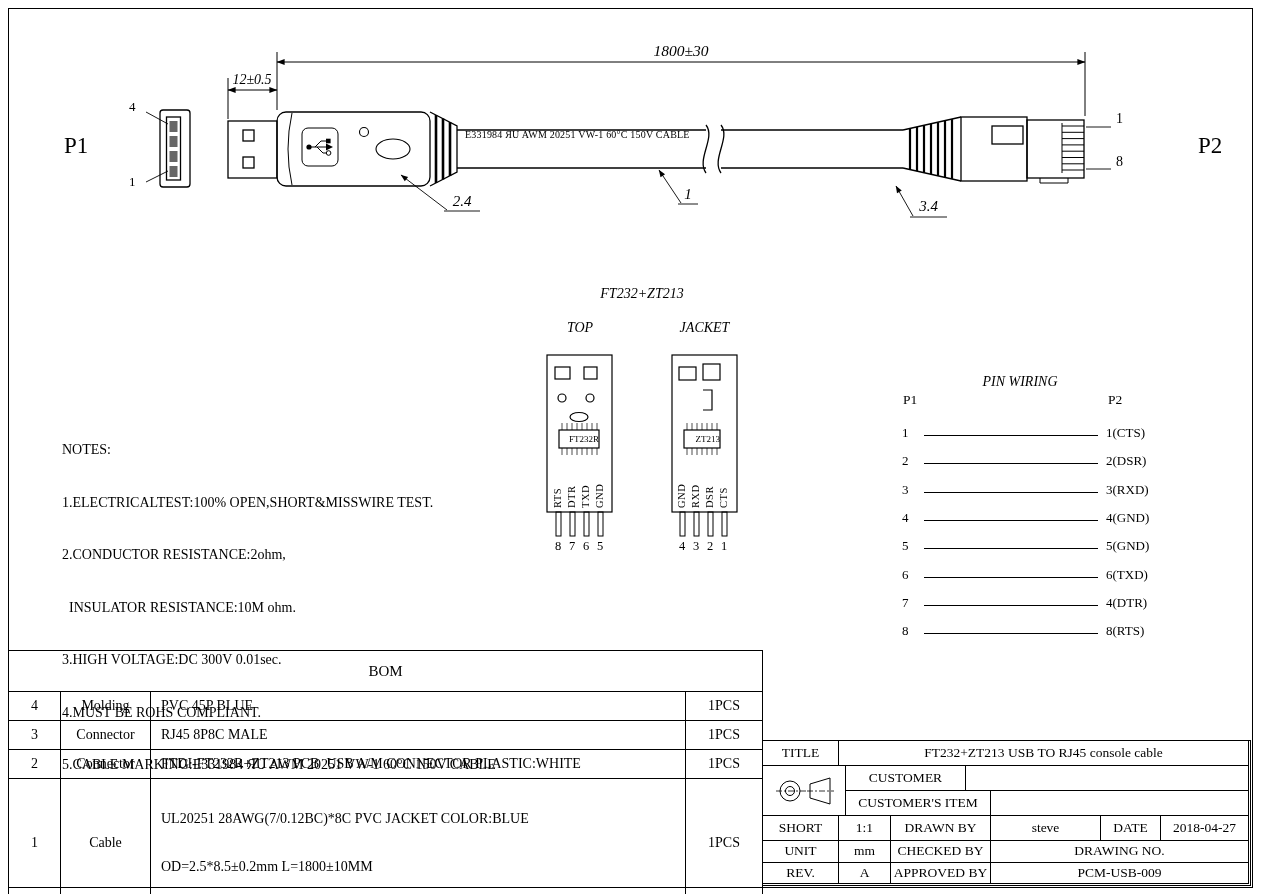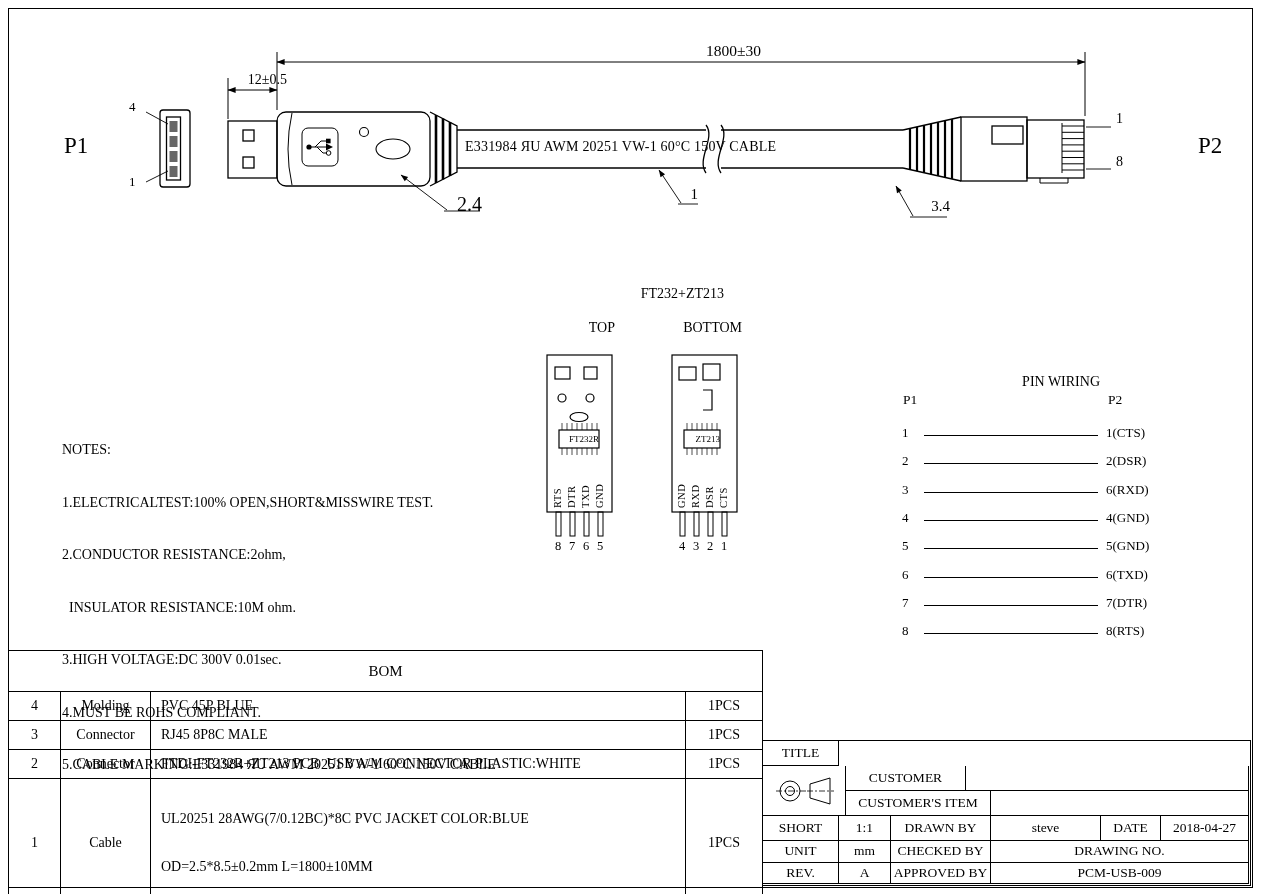--- a/index.html
+++ b/index.html
@@ -1,21 +1,21 @@
 <!DOCTYPE html>
 <html><head>
 <meta charset="utf-8">
 <style>
   html,body{margin:0;padding:0;}
   body{width:1261px;height:894px;background:#fff;color:#000;font-family:"Liberation Serif",serif;}
   .sheet{position:relative;width:1261px;height:894px;background:#fff;overflow:hidden;}
   .frame{position:absolute;left:8px;top:8px;width:1243px;height:878px;border:1.6px solid #000;}
   svg.art{position:absolute;left:0;top:0;}
   .t{position:absolute;white-space:nowrap;}
-  .tc{text-align:right;}
+  .tc{text-align:center;font-style:italic;}
   .big{font-size:23px;}
   .vlabel{position:absolute;top:452px;width:13px;height:56px;writing-mode:vertical-rl;transform:rotate(180deg);font-size:10.5px;letter-spacing:0.5px;}
   .numrow{position:absolute;top:539px;display:flex;}
   .numrow span{display:inline-block;width:14px;text-align:center;font-size:12.5px;}
   .chiplabel{position:absolute;top:434px;font-size:9px;text-align:right;}
   .notes{position:absolute;left:62px;top:406px;font-size:14px;line-height:17.5px;white-space:pre;}
   .pinwiring{position:absolute;left:902px;top:419px;width:262px;}
   .pw-row{display:flex;align-items:center;height:28.3px;font-size:13px;}
   .pw-num{width:14px;flex:none;}
   .pw-line{flex:1;height:0;border-bottom:1.1px solid #000;margin:5px 8px 0 8px;}
@@ -188,32 +188,32 @@
       <rect x="708" y="512" width="5" height="24" stroke-width="1"></rect>
       <rect x="722" y="512" width="5" height="24" stroke-width="1"></rect>
     </g>
   </svg>
 
   <div class="t big" style="left:64px;top:133px;">P1</div>
   <div class="t big" style="left:1198px;top:133px;">P2</div>
 
   <div class="t tc" style="left:601px;top:42px;width:160px;font-size:15.5px;">1800±30</div>
   <div class="t tc" style="left:217px;top:72px;width:70px;font-size:14px;">12±0.5</div>
-  <div class="t" style="left:465px;top:139px;font-size:14px;letter-spacing:0.2px;">E331984 ЯU AWM 20251 VW-1 60°C 150V CABLE</div>
-  <div class="t tc" style="left:442px;top:193px;width:40px;font-size:20px;">2.4</div>
+  <div class="t" style="left:465px;top:129px;font-size:10px;letter-spacing:0.2px;">E331984 ЯU AWM 20251 VW-1 60°C 150V CABLE</div>
+  <div class="t tc" style="left:442px;top:193px;width:40px;font-size:15px;">2.4</div>
   <div class="t tc" style="left:678px;top:186px;width:20px;font-size:15px;">1</div>
   <div class="t tc" style="left:907px;top:198px;width:43px;font-size:15px;">3.4</div>
   <div class="t" style="left:129px;top:99px;font-size:13px;">4</div>
   <div class="t" style="left:129px;top:174px;font-size:13px;">1</div>
   <div class="t" style="left:1116px;top:111px;font-size:14px;">1</div>
   <div class="t" style="left:1116px;top:154px;font-size:14px;">8</div>
 
   <div class="t tc" style="left:560px;top:286px;width:164px;font-size:14px;">FT232+ZT213</div>
   <div class="t tc" style="left:545px;top:320px;width:70px;font-size:14px;">TOP</div>
-  <div class="t tc" style="left:667px;top:320px;width:75px;font-size:14px;">BOTTOM</div>
+  <div class="t tc" style="left:667px;top:320px;width:75px;font-size:14px;">JACKET</div>
   <div class="chiplabel" style="left:559px;width:40px;">FT232R</div>
   <div class="chiplabel" style="left:684px;width:36px;">ZT213</div>
 
   <div class="vlabel" style="left:552px;">RTS</div>
   <div class="vlabel" style="left:566px;">DTR</div>
   <div class="vlabel" style="left:580px;">TXD</div>
   <div class="vlabel" style="left:594px;">GND</div>
   <div class="vlabel" style="left:676px;">GND</div>
   <div class="vlabel" style="left:690px;">RXD</div>
   <div class="vlabel" style="left:704px;">DSR</div>
@@ -252,41 +252,41 @@
         <span class="pw-label">1(CTS)</span>
       </div>
     <div class="pw-row">
         <span class="pw-num">2</span>
         <span class="pw-line"></span>
         <span class="pw-label">2(DSR)</span>
       </div>
     <div class="pw-row">
         <span class="pw-num">3</span>
         <span class="pw-line"></span>
-        <span class="pw-label">6(RXD)</span>
+        <span class="pw-label">3(RXD)</span>
       </div>
     <div class="pw-row">
         <span class="pw-num">4</span>
         <span class="pw-line"></span>
         <span class="pw-label">4(GND)</span>
       </div>
     <div class="pw-row">
         <span class="pw-num">5</span>
         <span class="pw-line"></span>
         <span class="pw-label">5(GND)</span>
       </div>
     <div class="pw-row">
         <span class="pw-num">6</span>
         <span class="pw-line"></span>
         <span class="pw-label">6(TXD)</span>
       </div>
     <div class="pw-row">
         <span class="pw-num">7</span>
         <span class="pw-line"></span>
-        <span class="pw-label">7(DTR)</span>
+        <span class="pw-label">4(DTR)</span>
       </div>
     <div class="pw-row">
         <span class="pw-num">8</span>
         <span class="pw-line"></span>
         <span class="pw-label">8(RTS)</span>
       </div>
   </div>
 
   <table class="bom">
     <colgroup>
@@ -325,20 +325,21 @@
         <div>OD=2.5*8.5±0.2mm L=1800±10MM</div>
       </td>
       <td class="c">1PCS</td>
     </tr>
 
   </tbody>
     </table>
 
   <div class="tb">
     <div class="cell" style="left:0;top:0;width:76px;height:25px;">TITLE</div>
+    <div class="cell" style="left:76px;top:0;width:410px;height:25px;">FT232+ZT213 USB TO RJ45 console cable</div>
 
     <div class="cell" style="left:0;top:25px;width:83px;height:50px;">
       <svg width="80" height="48" xmlns="http://www.w3.org/2000/svg">
         <g stroke="#000" fill="none" stroke-width="1">
           <circle cx="26" cy="24" r="10"></circle>
           <circle cx="26" cy="24" r="4.5"></circle>
           <path d="M12,24 H42" stroke-dasharray="6 2 2 2" stroke-width="0.8"></path>
           <path d="M46,17 L66,11 V37 L46,31 z"></path>
           <path d="M43,24 H70" stroke-dasharray="6 2 2 2" stroke-width="0.8"></path>
         </g>

